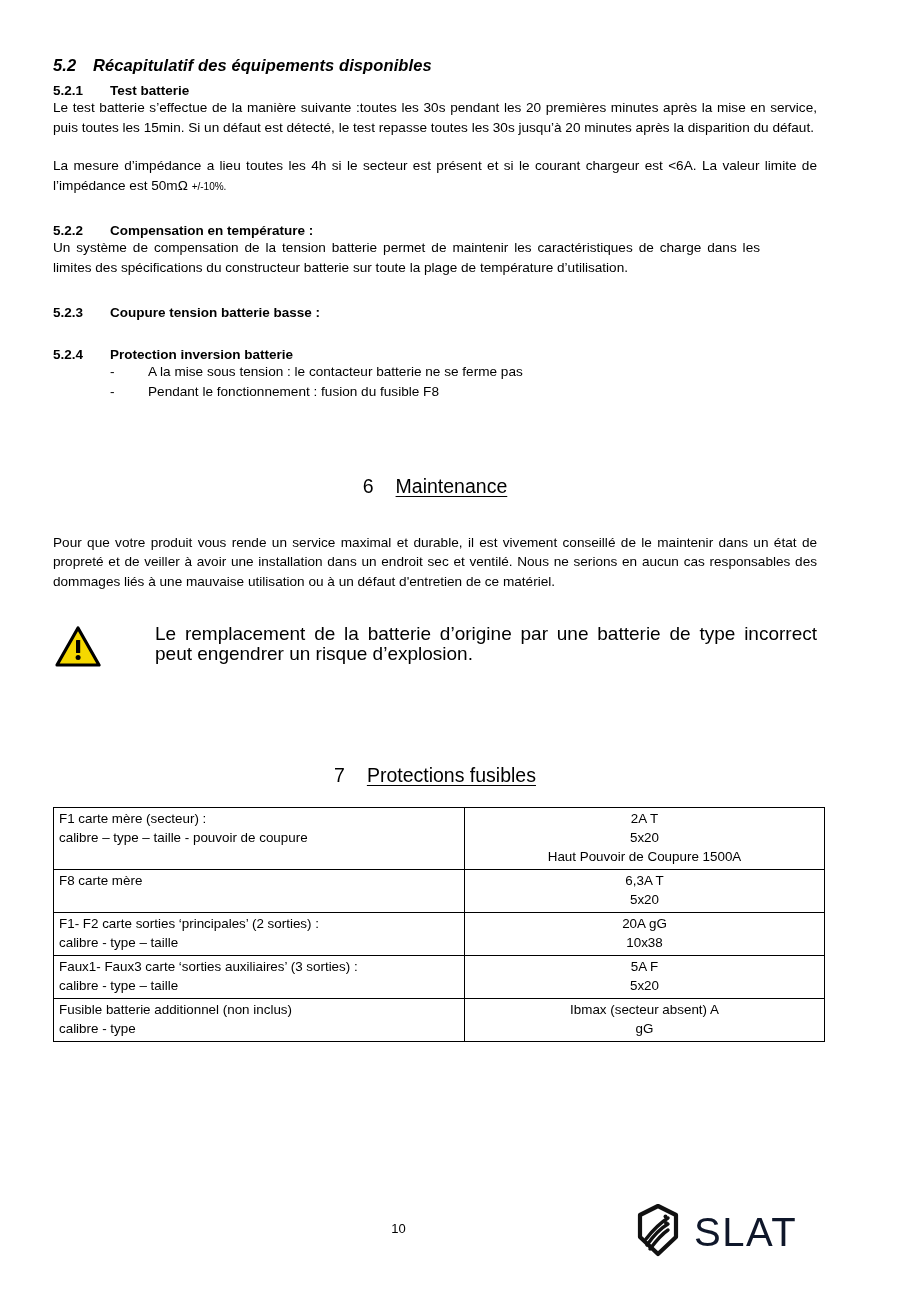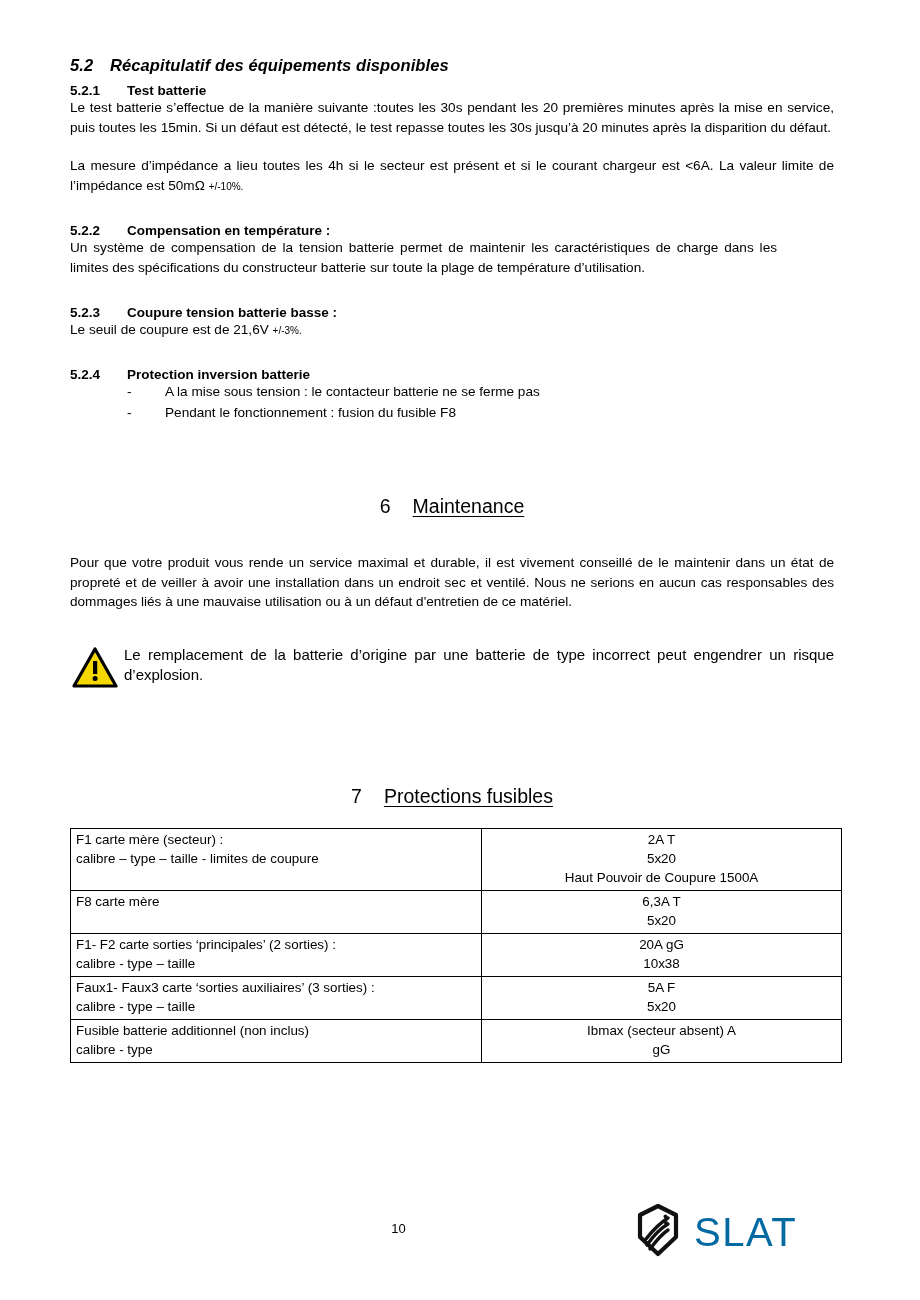--- a/index.html
+++ b/index.html
@@ -17,21 +17,21 @@
     width: 920px;
     height: 1300px;
     margin: 0 auto;
     background: #ffffff;
     overflow: hidden;
   }
 
   
   .content {
     position: absolute;
-    left: 70px;
+    left: 53px;
     top: 0;
     width: 764px;
   }
 
   .h2 {
     font-size: 16.5px;
     font-weight: bold;
     font-style: italic;
     letter-spacing: 0.1px;
     margin: 0;
@@ -114,25 +114,26 @@
     display: flex;
     align-items: flex-start;
   }
   .warn-icon {
     width: 52px;
     min-width: 52px;
     padding-top: 4px;
     padding-left: 2px;
   }
   .warn-text {
-    font-size: 15px;
+    font-size: 19px;
     line-height: 19.6px;
     text-align: justify;
     flex: 1;
     padding-top: 2px;
+    margin-left: 48px;
   }
 
   
   table.fuse {
     border-collapse: collapse;
     width: 772px;
     table-layout: fixed;
     margin: 0;
   }
   table.fuse td {
@@ -167,21 +168,21 @@
     top: 1203px;
     display: flex;
     align-items: center;
     gap: 12px;
   }
   .logo-word {
     font-size: 40px;
     letter-spacing: 1.5px;
     font-weight: normal;
     line-height: 1;
-    color: #0369a1;
+    color: #0f172a;
   }
 </style>
 </head>
 <body>
 
 <div class="page">
 
   <div class="content">
 
     <h2 class="h2">
@@ -203,21 +204,20 @@
     <h3 class="h3">
       <span class="num">5.2.2</span><span>Compensation en température :</span>
     </h3>
     <p class="body indent">Un système de compensation de la tension batterie permet de maintenir les caractéristiques de charge dans les limites des spécifications du constructeur batterie sur toute la plage de température d’utilisation.</p>
 
     <div class="gap-md"></div>
 
     <h3 class="h3">
       <span class="num">5.2.3</span><span>Coupure tension batterie basse :</span>
     </h3>
-    <p class="body nojust indent"><span>Le seuil de coupure est de 21,6V </span><span class="small-sup">+/-3%.</span></p>
 
     <div class="gap-md"></div>
 
     <h3 class="h3">
       <span class="num">5.2.4</span><span>Protection inversion batterie</span>
     </h3>
     <ul class="dashlist">
       <li>
         <span class="dash">-</span>
         <span>A la mise sous tension : le contacteur batterie ne se ferme pas</span>
@@ -256,21 +256,21 @@
       <span class="snum">7</span><span class="stext">Protections fusibles</span>
     </h1>
 
     <div style="height:20px"></div>
 
     <table class="fuse">
       <tbody>
         <tr>
           <td class="left">
             <span class="tline">F1 carte mère (secteur) :</span>
-            <span class="tline">calibre – type – taille - limites de coupure</span>
+            <span class="tline">calibre – type – taille - pouvoir de coupure</span>
           </td>
           <td class="right">
             <span class="tline">2A T</span>
             <span class="tline">5x20</span>
             <span class="tline">Haut Pouvoir de Coupure 1500A</span>
           </td>
         </tr>
         <tr>
           <td class="left">
             <span class="tline">F8 carte mère</span>

